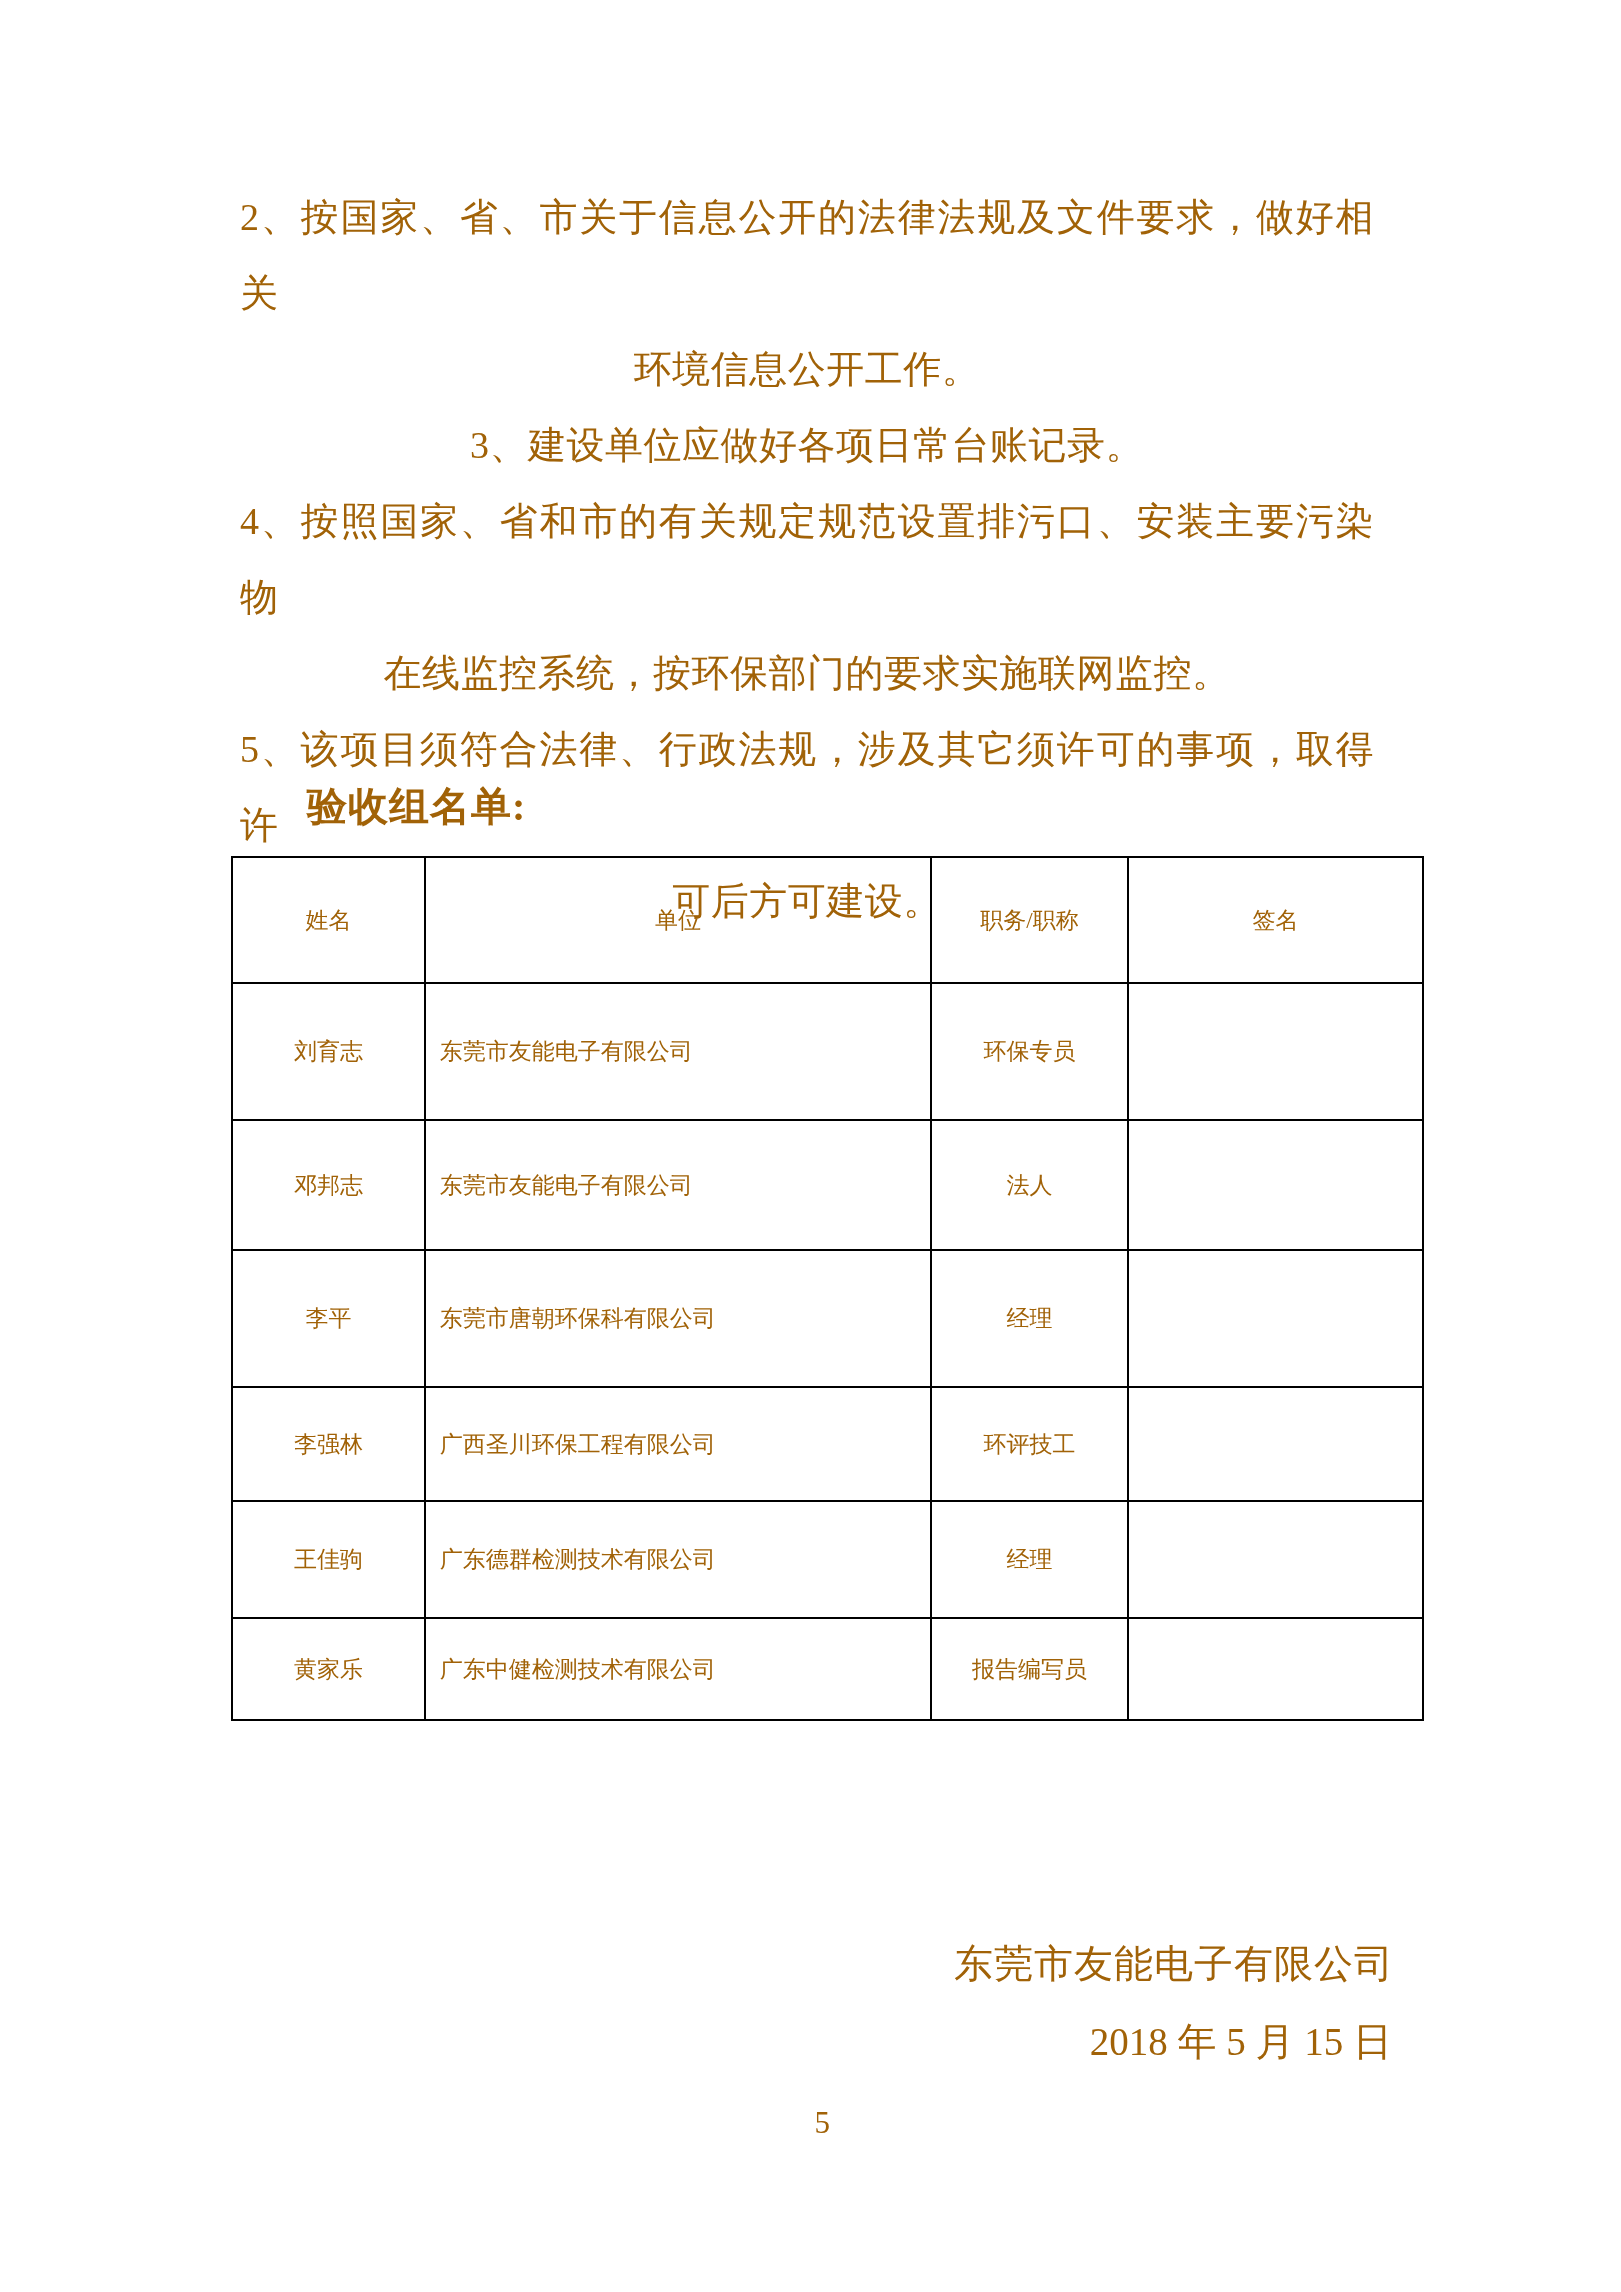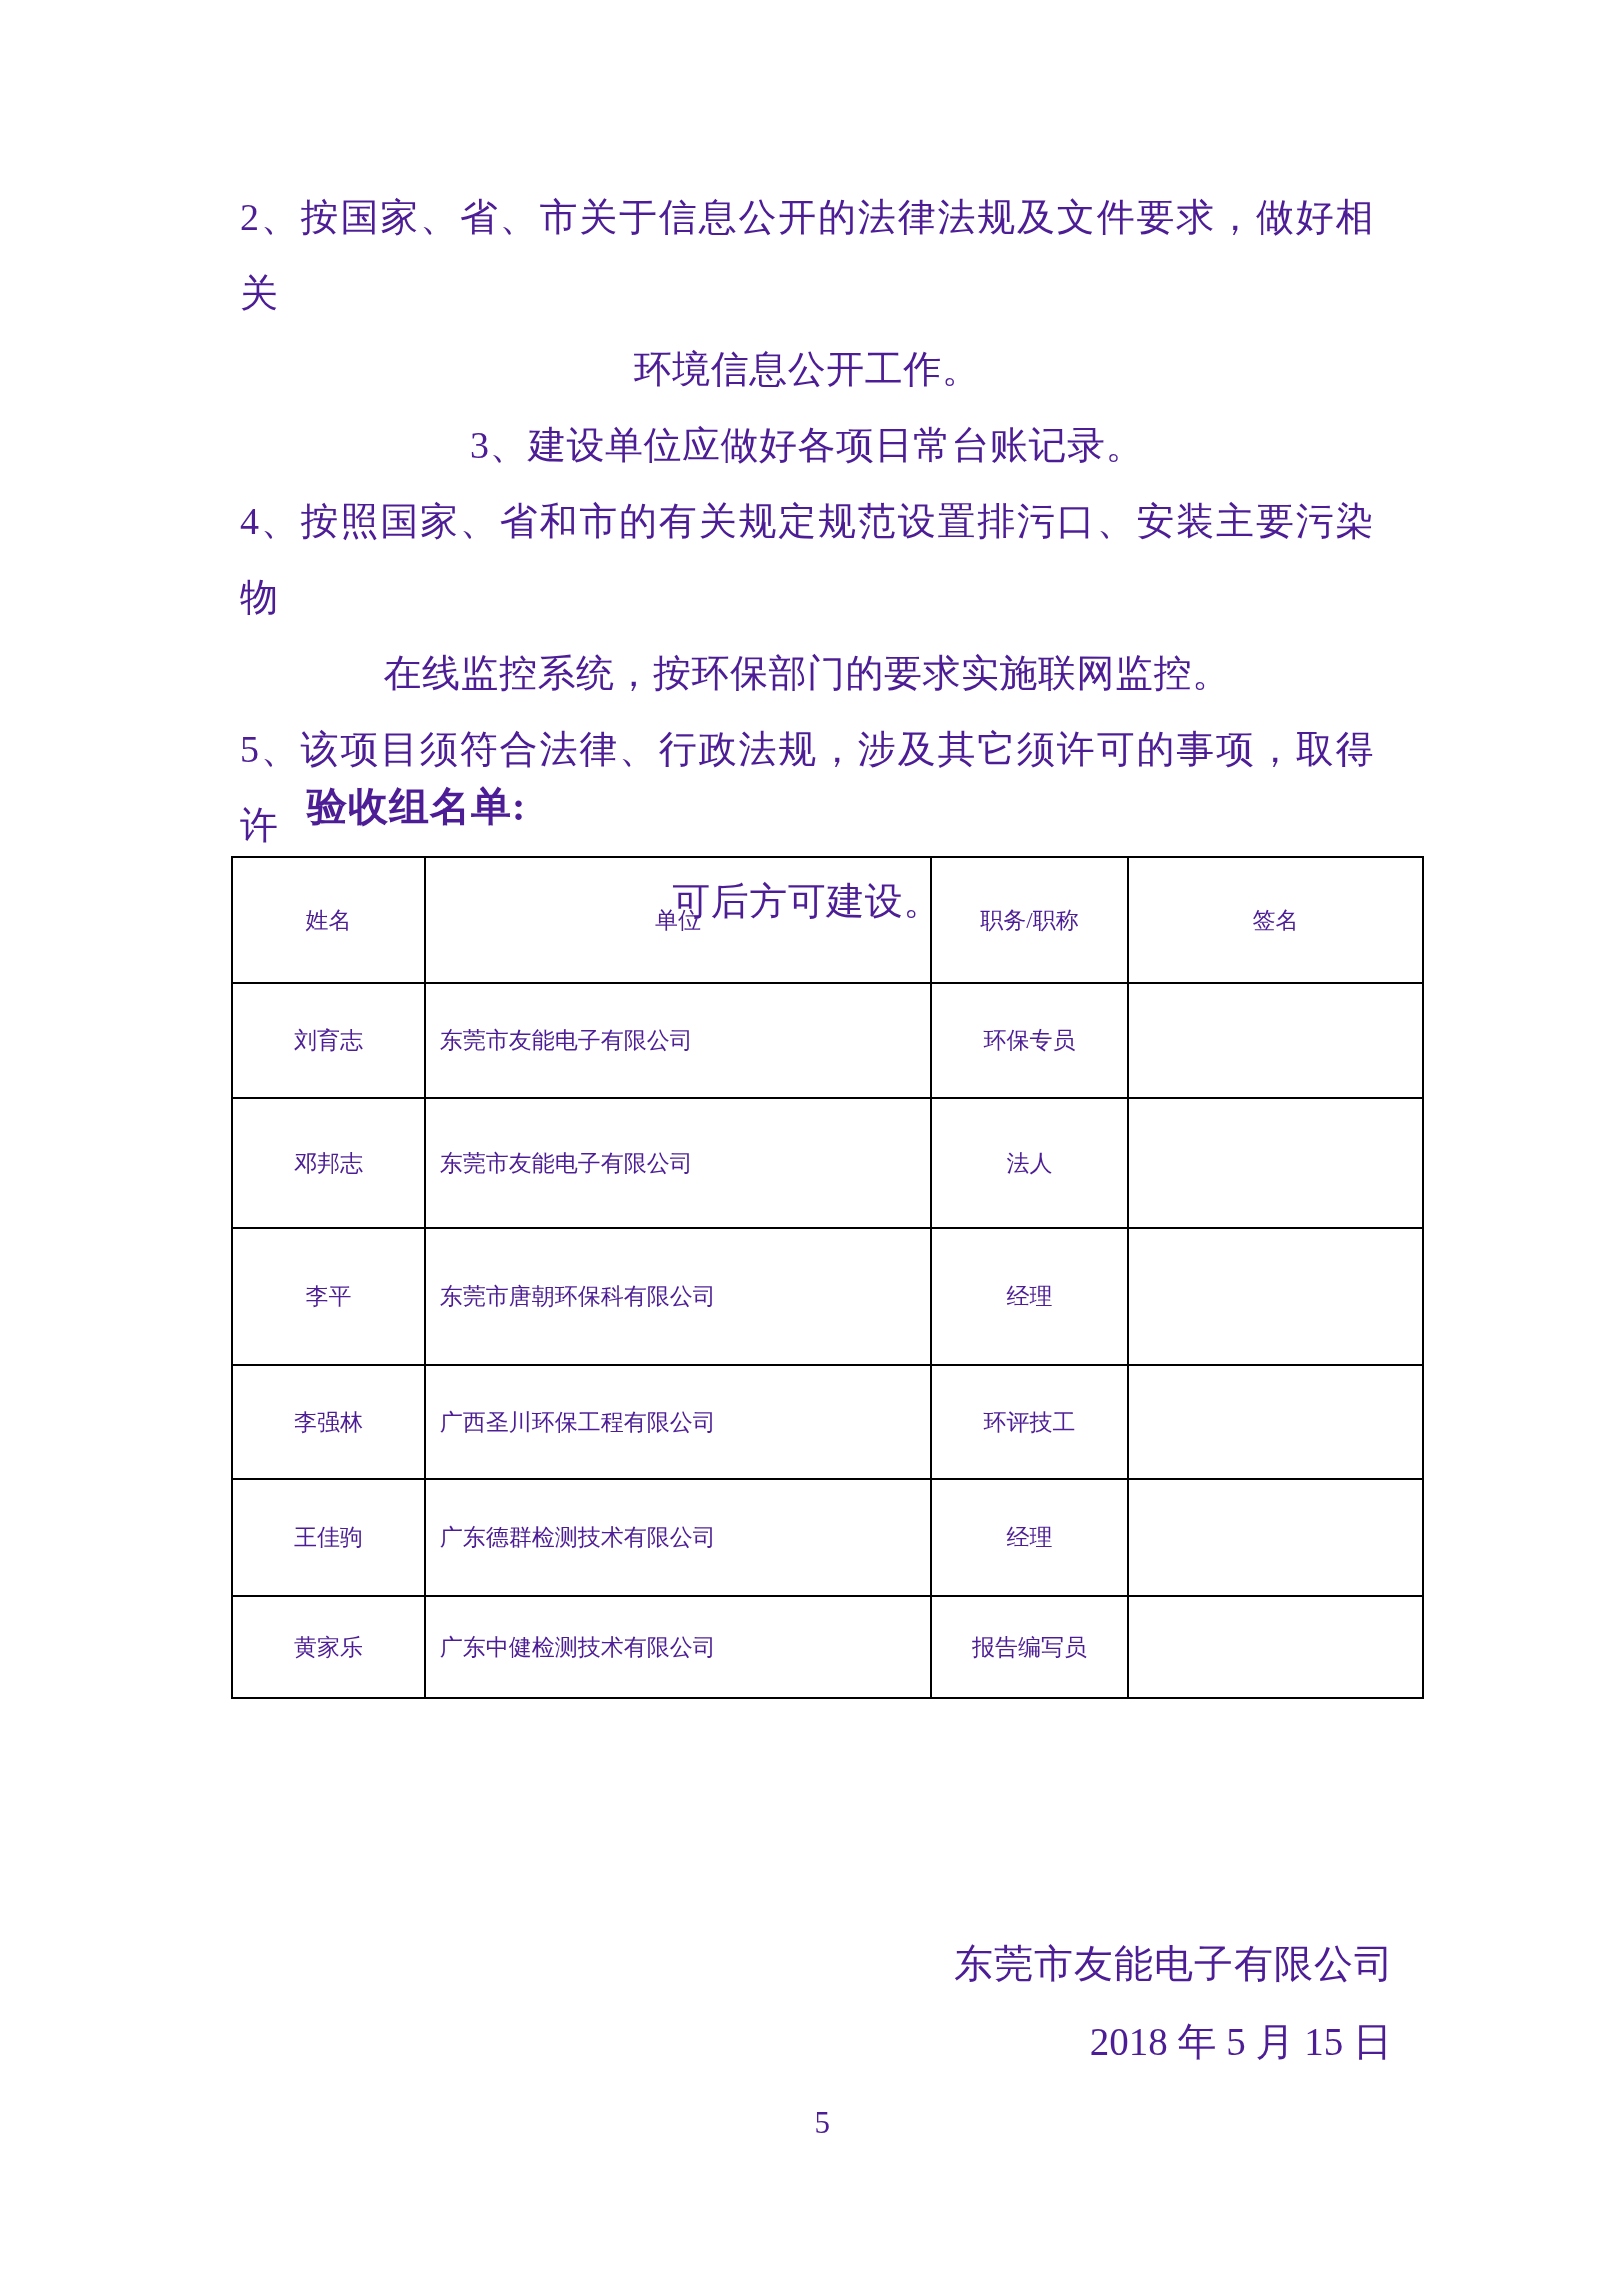--- a/index.html
+++ b/index.html
@@ -5,21 +5,21 @@
   html, body {
     margin: 0;
     padding: 0;
     background: #ffffff;
   }
   .page {
     position: relative;
     width: 1621px;
     height: 2293px;
     background: #ffffff;
-    color: #4c1d95;
+    color: #a16207;
     font-family: "Liberation Serif", "DejaVu Serif", serif;
     overflow: hidden;
   }
 
   
   .body-text {
     position: absolute;
     left: 240px;
     top: 179px;
     width: 1134px;
@@ -56,21 +56,21 @@
   .roster-table td {
     border: 2px solid #000000;
     vertical-align: middle;
     overflow: hidden;
     padding: 0;
   }
   .roster-table tr.header-row td {
     border-bottom-width: 2.9px;
   }
   .roster-table tr.header-row    { height: 126px; }
-  .roster-table tr:nth-child(2)  { height: 115px; }
+  .roster-table tr:nth-child(2)  { height: 137px; }
   .roster-table tr:nth-child(3)  { height: 130px; }
   .roster-table tr:nth-child(4)  { height: 137px; }
   .roster-table tr:nth-child(5)  { height: 114px; }
   .roster-table tr:nth-child(6)  { height: 117px; }
   .roster-table tr:nth-child(7)  { height: 102px; }
 
   .col-name  { width: 191px; }
   .col-unit  { width: 504px; }
   .col-title { width: 195px; }
   .col-sign  { width: 293px; }

